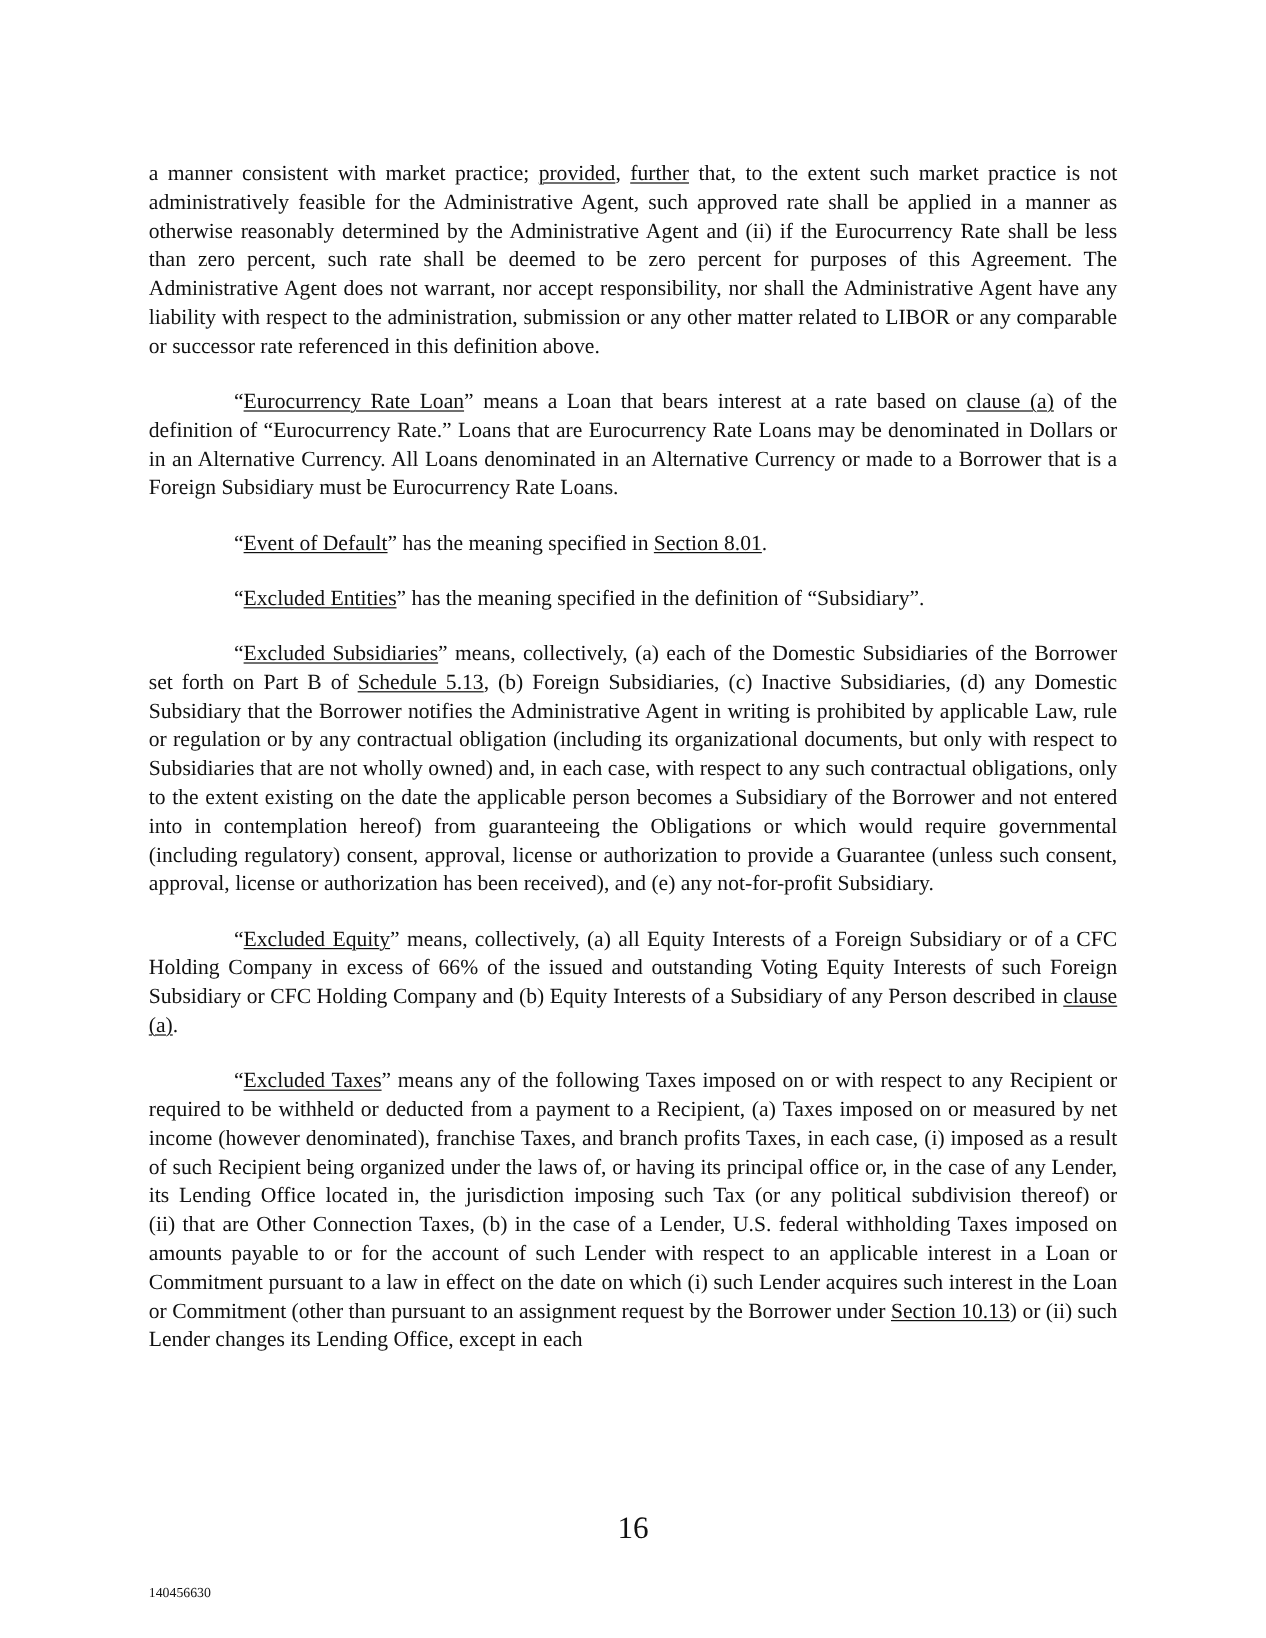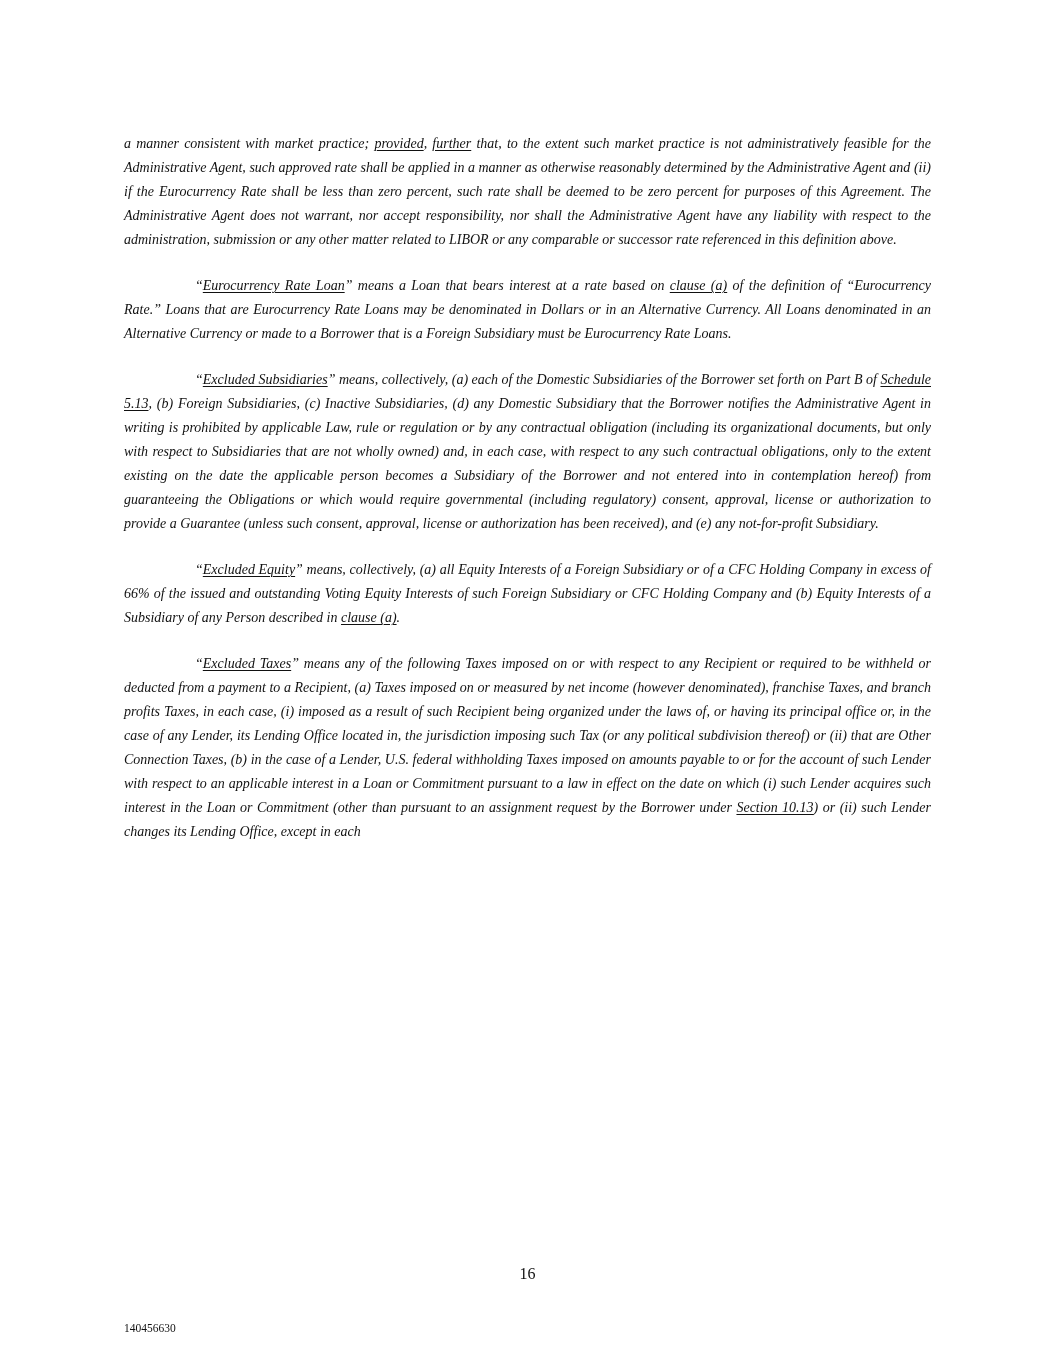--- a/index.html
+++ b/index.html
@@ -13,23 +13,22 @@
       position: relative;
       overflow: hidden;
       font-family: "Liberation Serif", "DejaVu Serif", serif;
       color: #111111;
     }
     .page {
       position: absolute;
       left: 124px;
       top: 132px;
       width: 807px;
-      font-size: 14px;
+      font-size: 18px;
       line-height: 24px;
-      font-style: italic;
     }
     .para {
       margin: 0 0 22px 0;
       text-align: justify;
       text-align-last: left;
     }
     .para.indent {
       text-indent: 71px;
     }
     .para.cont {
@@ -39,36 +38,38 @@
       text-decoration: underline;
       text-underline-offset: 2px;
       text-decoration-thickness: 1px;
     }
     .page-number {
       position: absolute;
       left: 0;
       width: 1055px;
       top: 1262px;
       text-align: center;
-      font-size: 16px;
+      font-size: 26px;
       line-height: 24px;
     }
     .doc-id {
       position: absolute;
       left: 124px;
       top: 1321px;
       font-size: 11.5px;
       line-height: 14px;
     }
   </style>
 </head>
 <body>
 
 <div class="page">
   <p class="para cont"><span>a manner consistent with market practice; </span><span class="u">provided</span><span>, </span><span class="u">further</span><span> that, to the extent such market practice is not administratively feasible for the Administrative Agent, such approved rate shall be applied in a manner as otherwise reasonably determined by the Administrative Agent and (ii) if the Eurocurrency Rate shall be less than zero percent, such rate shall be deemed to be zero percent for purposes of this Agreement. The Administrative Agent does not warrant, nor accept responsibility, nor shall the Administrative Agent have any liability with respect to the administration, submission or any other matter related to LIBOR or any comparable or successor rate referenced in this definition above.</span></p>
   <p class="para indent"><span>“</span><span class="u">Eurocurrency Rate Loan</span><span>” means a Loan that bears interest at a rate based on </span><span class="u">clause (a)</span><span> of the definition of “Eurocurrency Rate.”  Loans that are Eurocurrency Rate Loans may be denominated in Dollars or in an Alternative Currency.  All Loans denominated in an Alternative Currency or made to a Borrower that is a Foreign Subsidiary must be Eurocurrency Rate Loans.</span></p>
+  <p class="para indent"><span>“</span><span class="u">Event of Default</span><span>” has the meaning specified in </span><span class="u">Section 8.01</span><span>.</span></p>
+  <p class="para indent"><span>“</span><span class="u">Excluded Entities</span><span>” has the meaning specified in the definition of “Subsidiary”.</span></p>
   <p class="para indent"><span>“</span><span class="u">Excluded Subsidiaries</span><span>” means, collectively, (a) each of the Domestic Subsidiaries of the Borrower set forth on Part B of </span><span class="u">Schedule 5.13</span><span>, (b) Foreign Subsidiaries, (c) Inactive Subsidiaries, (d) any Domestic Subsidiary that the Borrower notifies the Administrative Agent in writing is prohibited by applicable Law, rule or regulation or by any contractual obligation (including its organizational documents, but only with respect to Subsidiaries that are not wholly owned) and, in each case, with respect to any such contractual obligations, only to the extent existing on the date the applicable person becomes a Subsidiary of the Borrower and not entered into in contemplation hereof) from guaranteeing the Obligations or which would require governmental (including regulatory) consent, approval, license or authorization to provide a Guarantee (unless such consent, approval, license or authorization has been received), and (e) any not-for-profit Subsidiary.</span></p>
   <p class="para indent"><span>“</span><span class="u">Excluded Equity</span><span>” means, collectively, (a) all Equity Interests of a Foreign Subsidiary or of a CFC Holding Company in excess of 66% of the issued and outstanding Voting Equity Interests of such Foreign Subsidiary or CFC Holding Company and (b) Equity Interests of a Subsidiary of any Person described in </span><span class="u">clause (a)</span><span>.</span></p>
   <p class="para indent"><span>“</span><span class="u">Excluded Taxes</span><span>” means any of the following Taxes imposed on or with respect to any Recipient or required to be withheld or deducted from a payment to a Recipient, (a)&nbsp;Taxes imposed on or measured by net income (however denominated), franchise Taxes, and branch profits Taxes, in each case, (i) imposed as a result of such Recipient being organized under the laws of, or having its principal office or, in the case of any Lender, its Lending Office located in, the jurisdiction imposing such Tax (or any political subdivision thereof) or (ii)&nbsp;that are Other Connection Taxes, (b)&nbsp;in the case of a Lender, U.S. federal withholding Taxes imposed on amounts payable to or for the account of such Lender with respect to an applicable interest in a Loan or Commitment pursuant to a law in effect on the date on which (i)&nbsp;such Lender acquires such interest in the Loan or Commitment (other than pursuant to an assignment request by the Borrower under </span><span class="u">Section 10.13</span><span>) or (ii)&nbsp;such Lender changes its Lending Office, except in each</span></p>
 </div>
 
 <div class="page-number">16</div>
 <div class="doc-id">140456630</div>
 
 </body></html>

